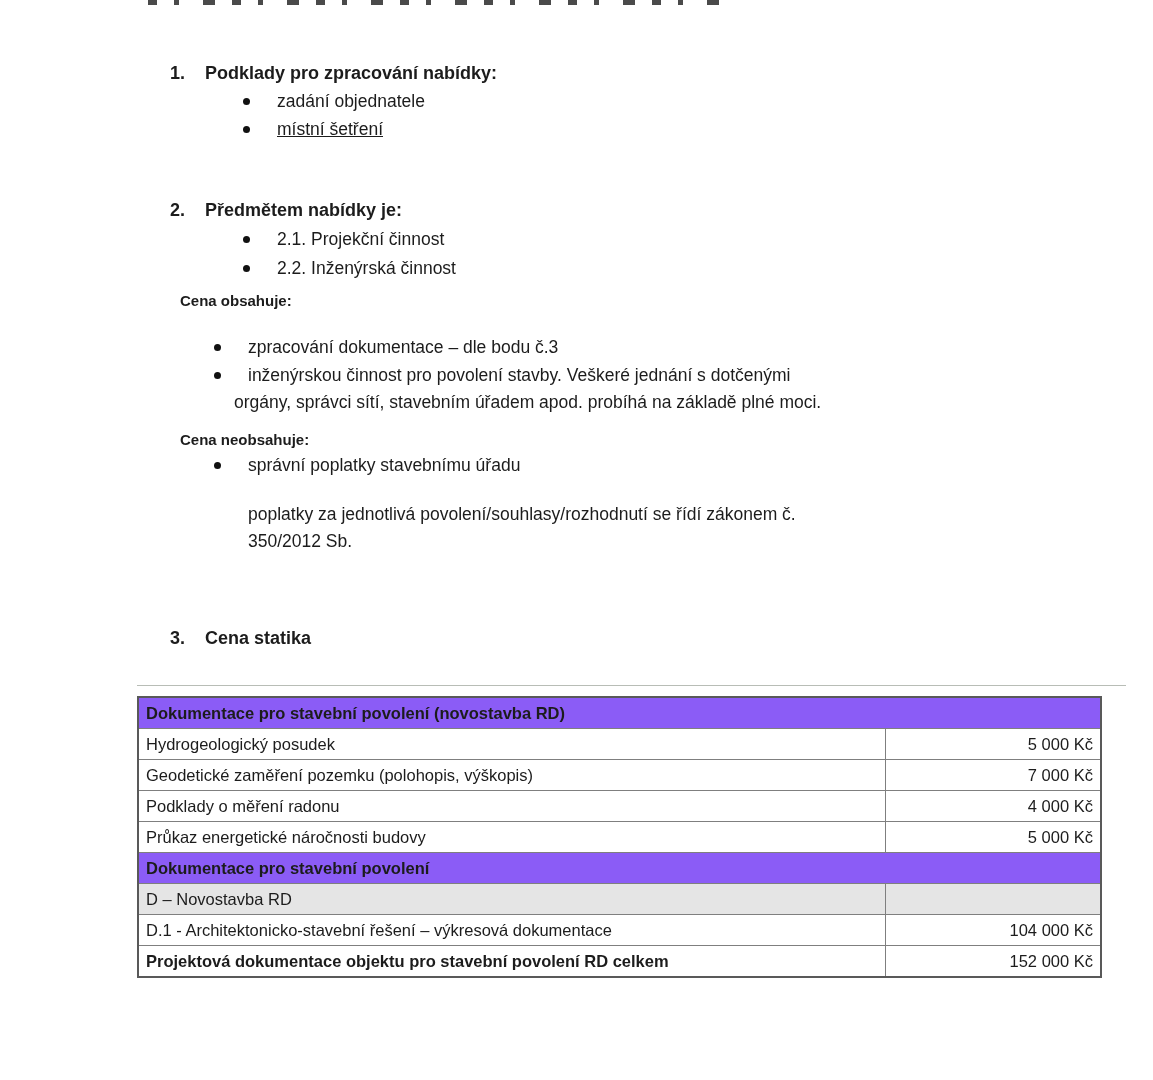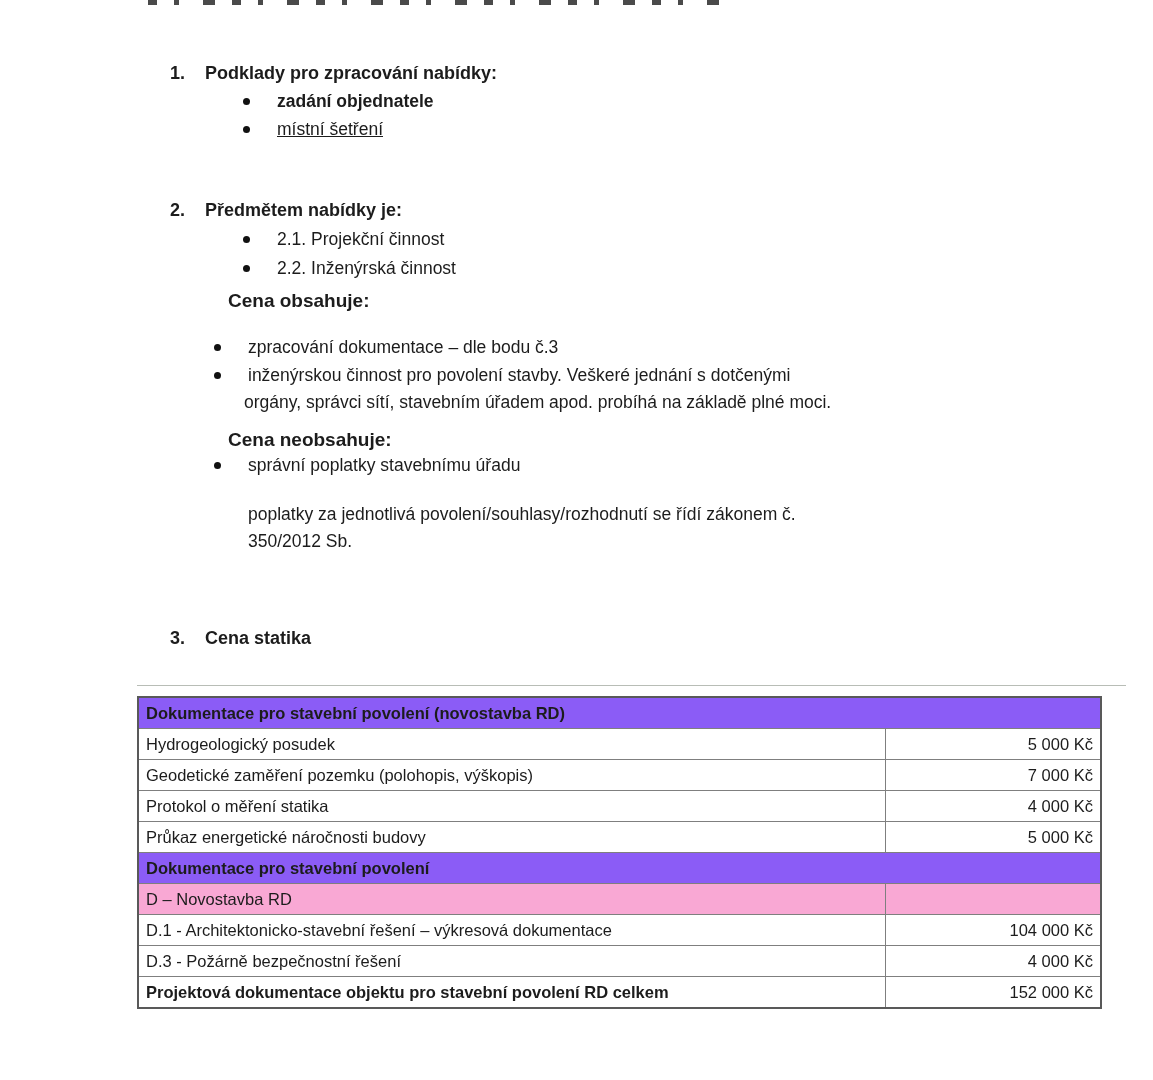--- a/index.html
+++ b/index.html
@@ -13,51 +13,51 @@
       #2a2a2a 0 9px, transparent 9px 26px,
       #2a2a2a 26px 31px, transparent 31px 55px,
       #2a2a2a 55px 67px, transparent 67px 84px);
   }
 
   .abs { position:absolute; }
 
   .sec-heading { display:flex; font-weight:bold; font-size:18px; line-height:22px; }
   .sec-num { width:35px; flex:0 0 35px; }
 
-  .sub-heading { font-weight:bold; font-size:19px; line-height:22px;margin-left:48px; }
+  .sub-heading { font-weight:bold; font-size:15px; line-height:22px; }
 
   .bullet { position:absolute; font-size:17.5px; line-height:22px; }
   .dot { position:absolute; left:-34px; top:8px; width:7px; height:7px; border-radius:50%; background:#111; }
   .cont { position:absolute; font-size:17.5px; line-height:22px; }
 
   .rule { position:absolute; height:1px; background:#b8bdb6; }
 
   table.price { position:absolute; top:696px; left:137px; width:963px;
     border-collapse:collapse; table-layout:fixed; font-size:16.5px;
     border:2px solid #595959; }
   table.price col.c1 { width:747px; }
   table.price col.c2 { width:216px; }
   table.price td { border:1px solid #7f7f7f; height:30px; padding:0 7px; vertical-align:middle; overflow:hidden; white-space:nowrap; }
   tr.green td { background:#8b5cf6; font-weight:bold; }
-  tr.blue td { background:#f9a8d4; }
+  tr.blue td { background:#e5e5e5; }
   td.price-cell { text-align:right; padding-right:7px; }
   tr.total td.label-cell { font-weight:bold; }
 </style>
 </head>
 <body>
 
 <div class="page">
 
   <div class="remnant"></div>
 
   <div class="abs sec-heading" style="top:62px; left:170px; width:700px;">
     <span class="sec-num">1.</span>
     <span>Podklady pro zpracování nabídky:</span>
   </div>
-  <div class="bullet" style="top:90px; left:277px;font-weight:bold;">
+  <div class="bullet" style="top:90px; left:277px;">
     <span class="dot"></span>
     <span>zadání objednatele</span>
   </div>
   <div class="bullet" style="top:118px; left:277px;text-decoration:underline;">
     <span class="dot"></span>
     <span>místní šetření</span>
   </div>
 
   <div class="abs sec-heading" style="top:199px; left:170px; width:700px;">
     <span class="sec-num">2.</span>
@@ -74,21 +74,21 @@
 
   <div class="abs sub-heading" style="top:290px; left:180px;">Cena obsahuje:</div>
   <div class="bullet" style="top:336px; left:248px;">
     <span class="dot"></span>
     <span>zpracování dokumentace – dle bodu č.3</span>
   </div>
   <div class="bullet" style="top:364px; left:248px;">
     <span class="dot"></span>
     <span>inženýrskou činnost pro povolení stavby. Veškeré jednání s dotčenými</span>
   </div>
-  <div class="cont" style="top:391px; left:244px;">orgány, správci sítí, stavebním úřadem apod. probíhá na základě plné moci.</div>
+  <div class="cont" style="top:391px; left:234px;">orgány, správci sítí, stavebním úřadem apod. probíhá na základě plné moci.</div>
 
   <div class="abs sub-heading" style="top:429px; left:180px;">Cena neobsahuje:</div>
   <div class="bullet" style="top:454px; left:248px;text-align:center;">
     <span class="dot"></span>
     <span>správní poplatky stavebnímu úřadu</span>
   </div>
   <div class="cont" style="top:503px; left:248px;">poplatky za jednotlivá povolení/souhlasy/rozhodnutí se řídí zákonem č.</div>
   <div class="cont" style="top:530px; left:248px;">350/2012 Sb.</div>
 
   <div class="abs sec-heading" style="top:627px; left:170px; width:500px;">
@@ -109,42 +109,38 @@
       </tr>
       <tr>
         <td class="label-cell">Hydrogeologický posudek</td>
         <td class="price-cell">5 000 Kč</td>
       </tr>
       <tr>
         <td class="label-cell">Geodetické zaměření pozemku (polohopis, výškopis)</td>
         <td class="price-cell">7 000 Kč</td>
       </tr>
       <tr>
-        <td class="label-cell">Protokol o měření statika</td>
+        <td class="label-cell">Podklady o měření radonu</td>
         <td class="price-cell">4 000 Kč</td>
       </tr>
       <tr>
         <td class="label-cell">Průkaz energetické náročnosti budovy</td>
         <td class="price-cell">5 000 Kč</td>
       </tr>
       <tr class="green">
         <td colspan="2">Dokumentace pro stavební povolení</td>
       </tr>
       <tr class="blue">
         <td class="label-cell">D – Novostavba RD</td>
         <td class="price-cell"></td>
       </tr>
       <tr>
         <td class="label-cell">D.1 - Architektonicko-stavební řešení – výkresová dokumentace</td>
         <td class="price-cell">104 000 Kč</td>
       </tr>
-      <tr>
-        <td class="label-cell">D.3 - Požárně bezpečnostní řešení</td>
-        <td class="price-cell">4 000 Kč</td>
-      </tr>
       <tr class="total">
         <td class="label-cell">Projektová dokumentace objektu pro stavební povolení RD celkem</td>
         <td class="price-cell">152 000 Kč</td>
       </tr>
     </tbody>
   </table>
 
 </div>
 
 </body></html>

